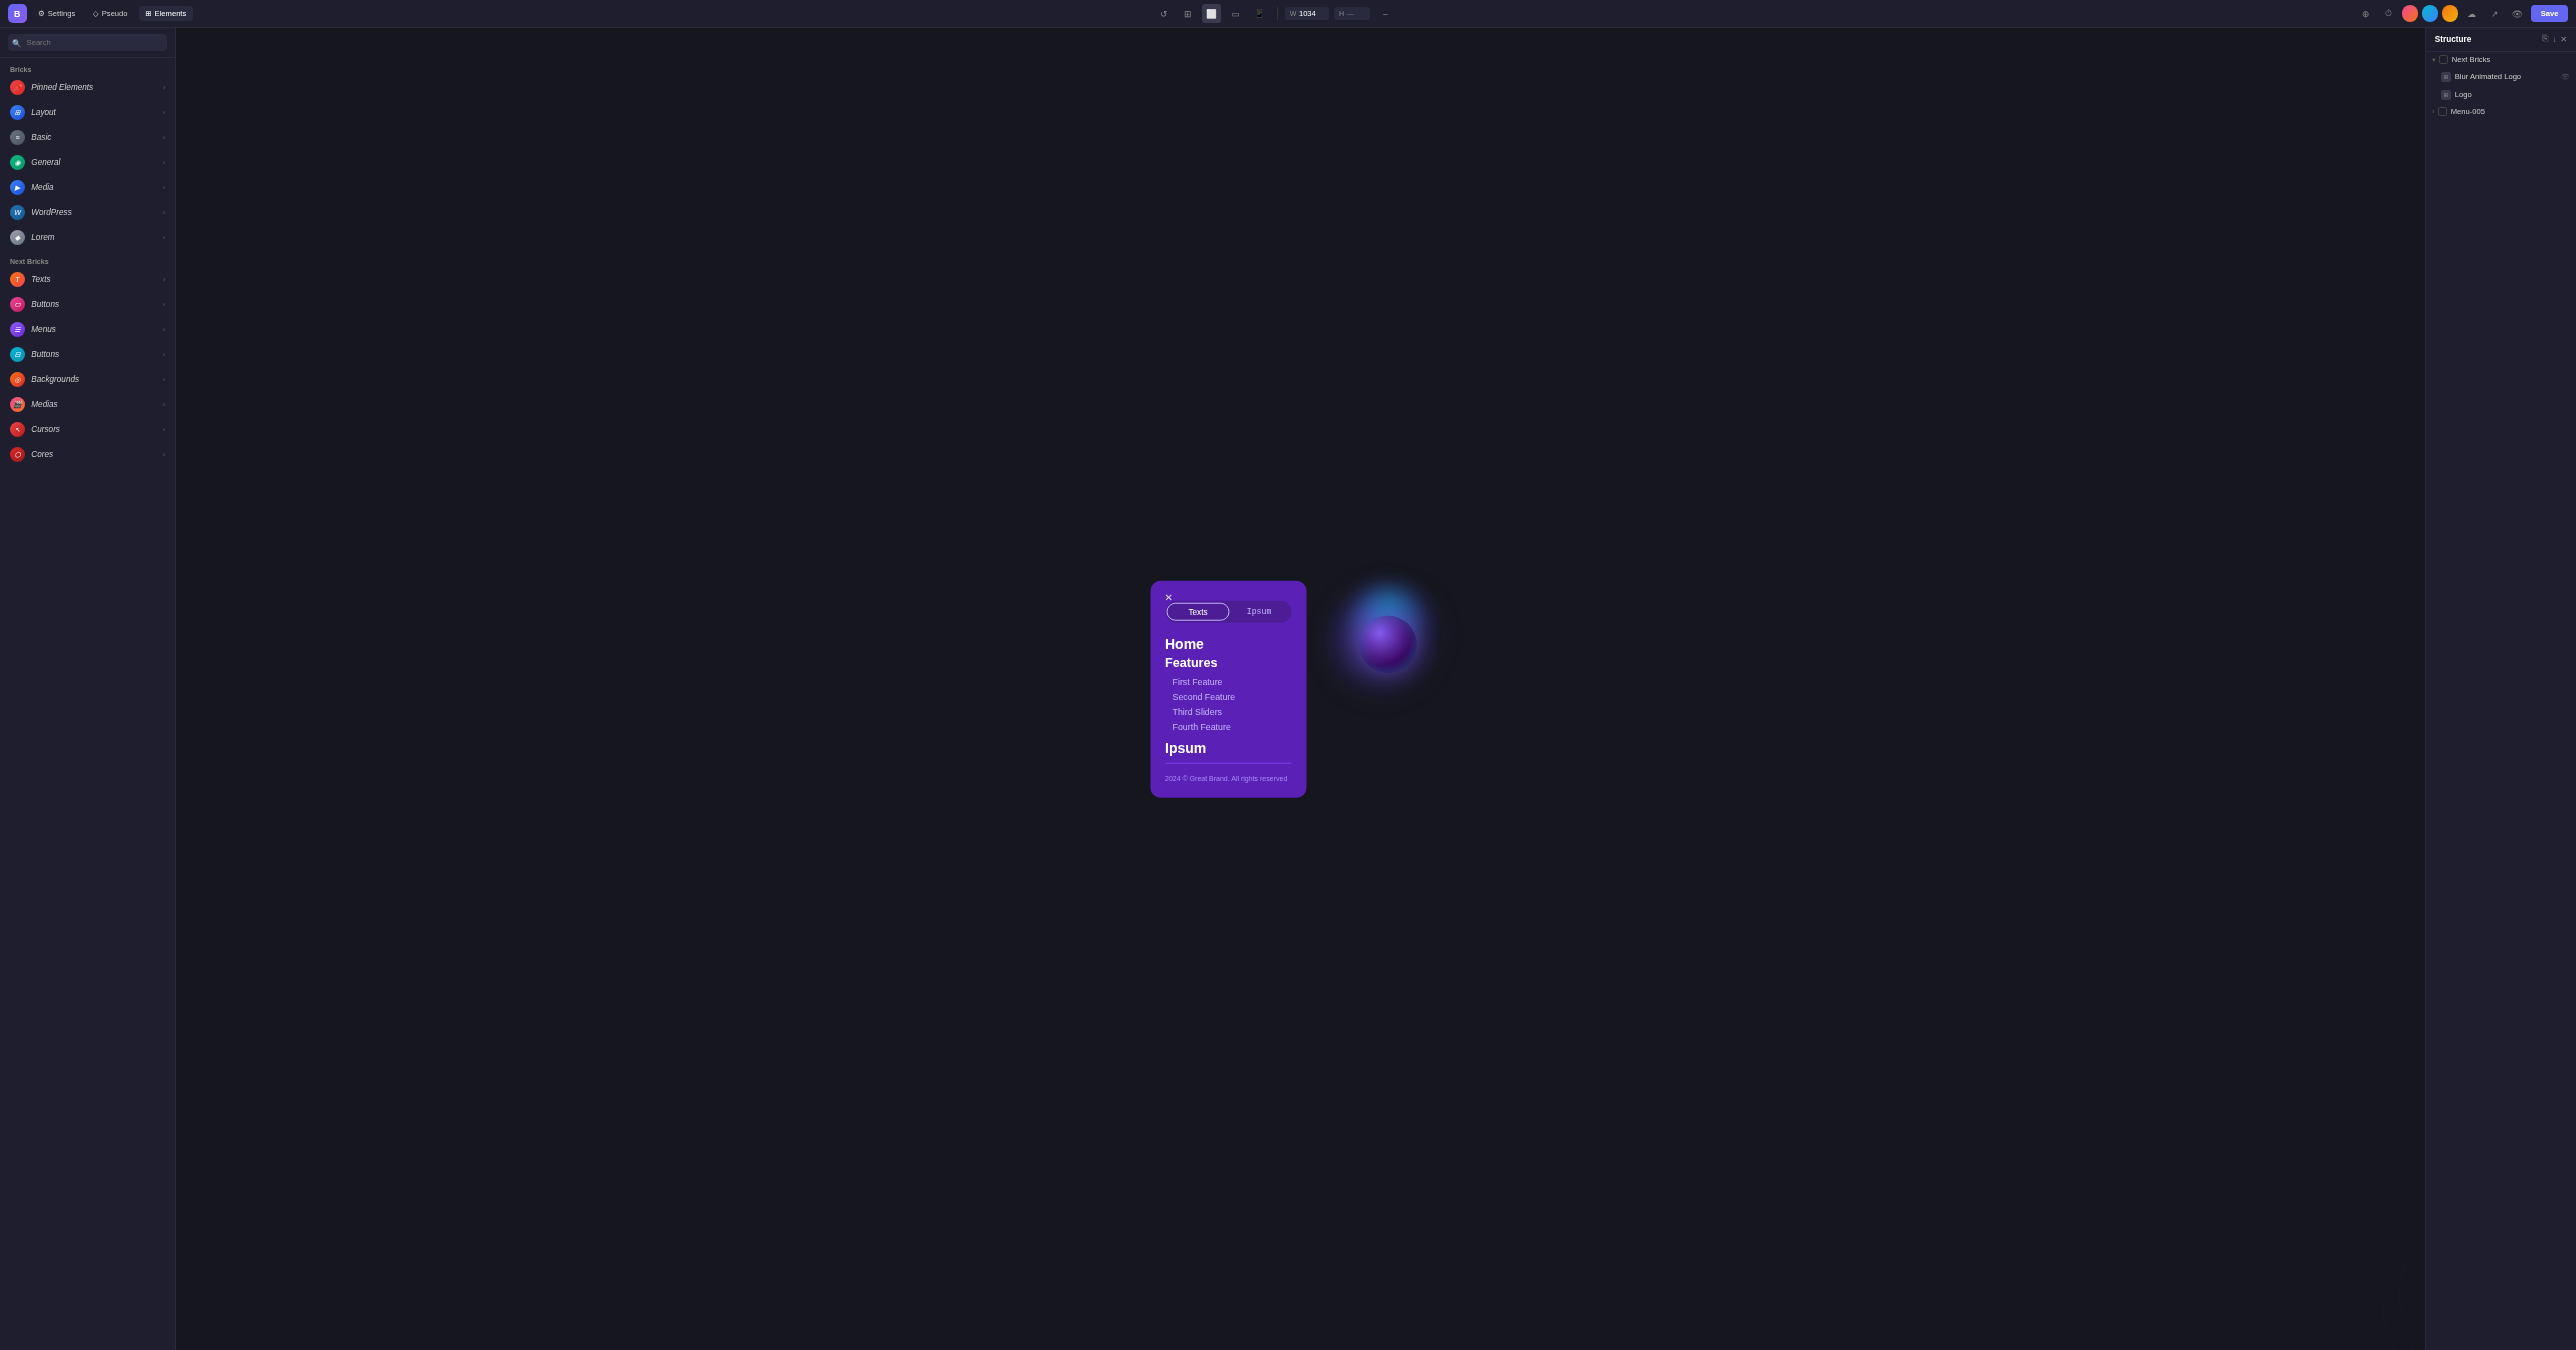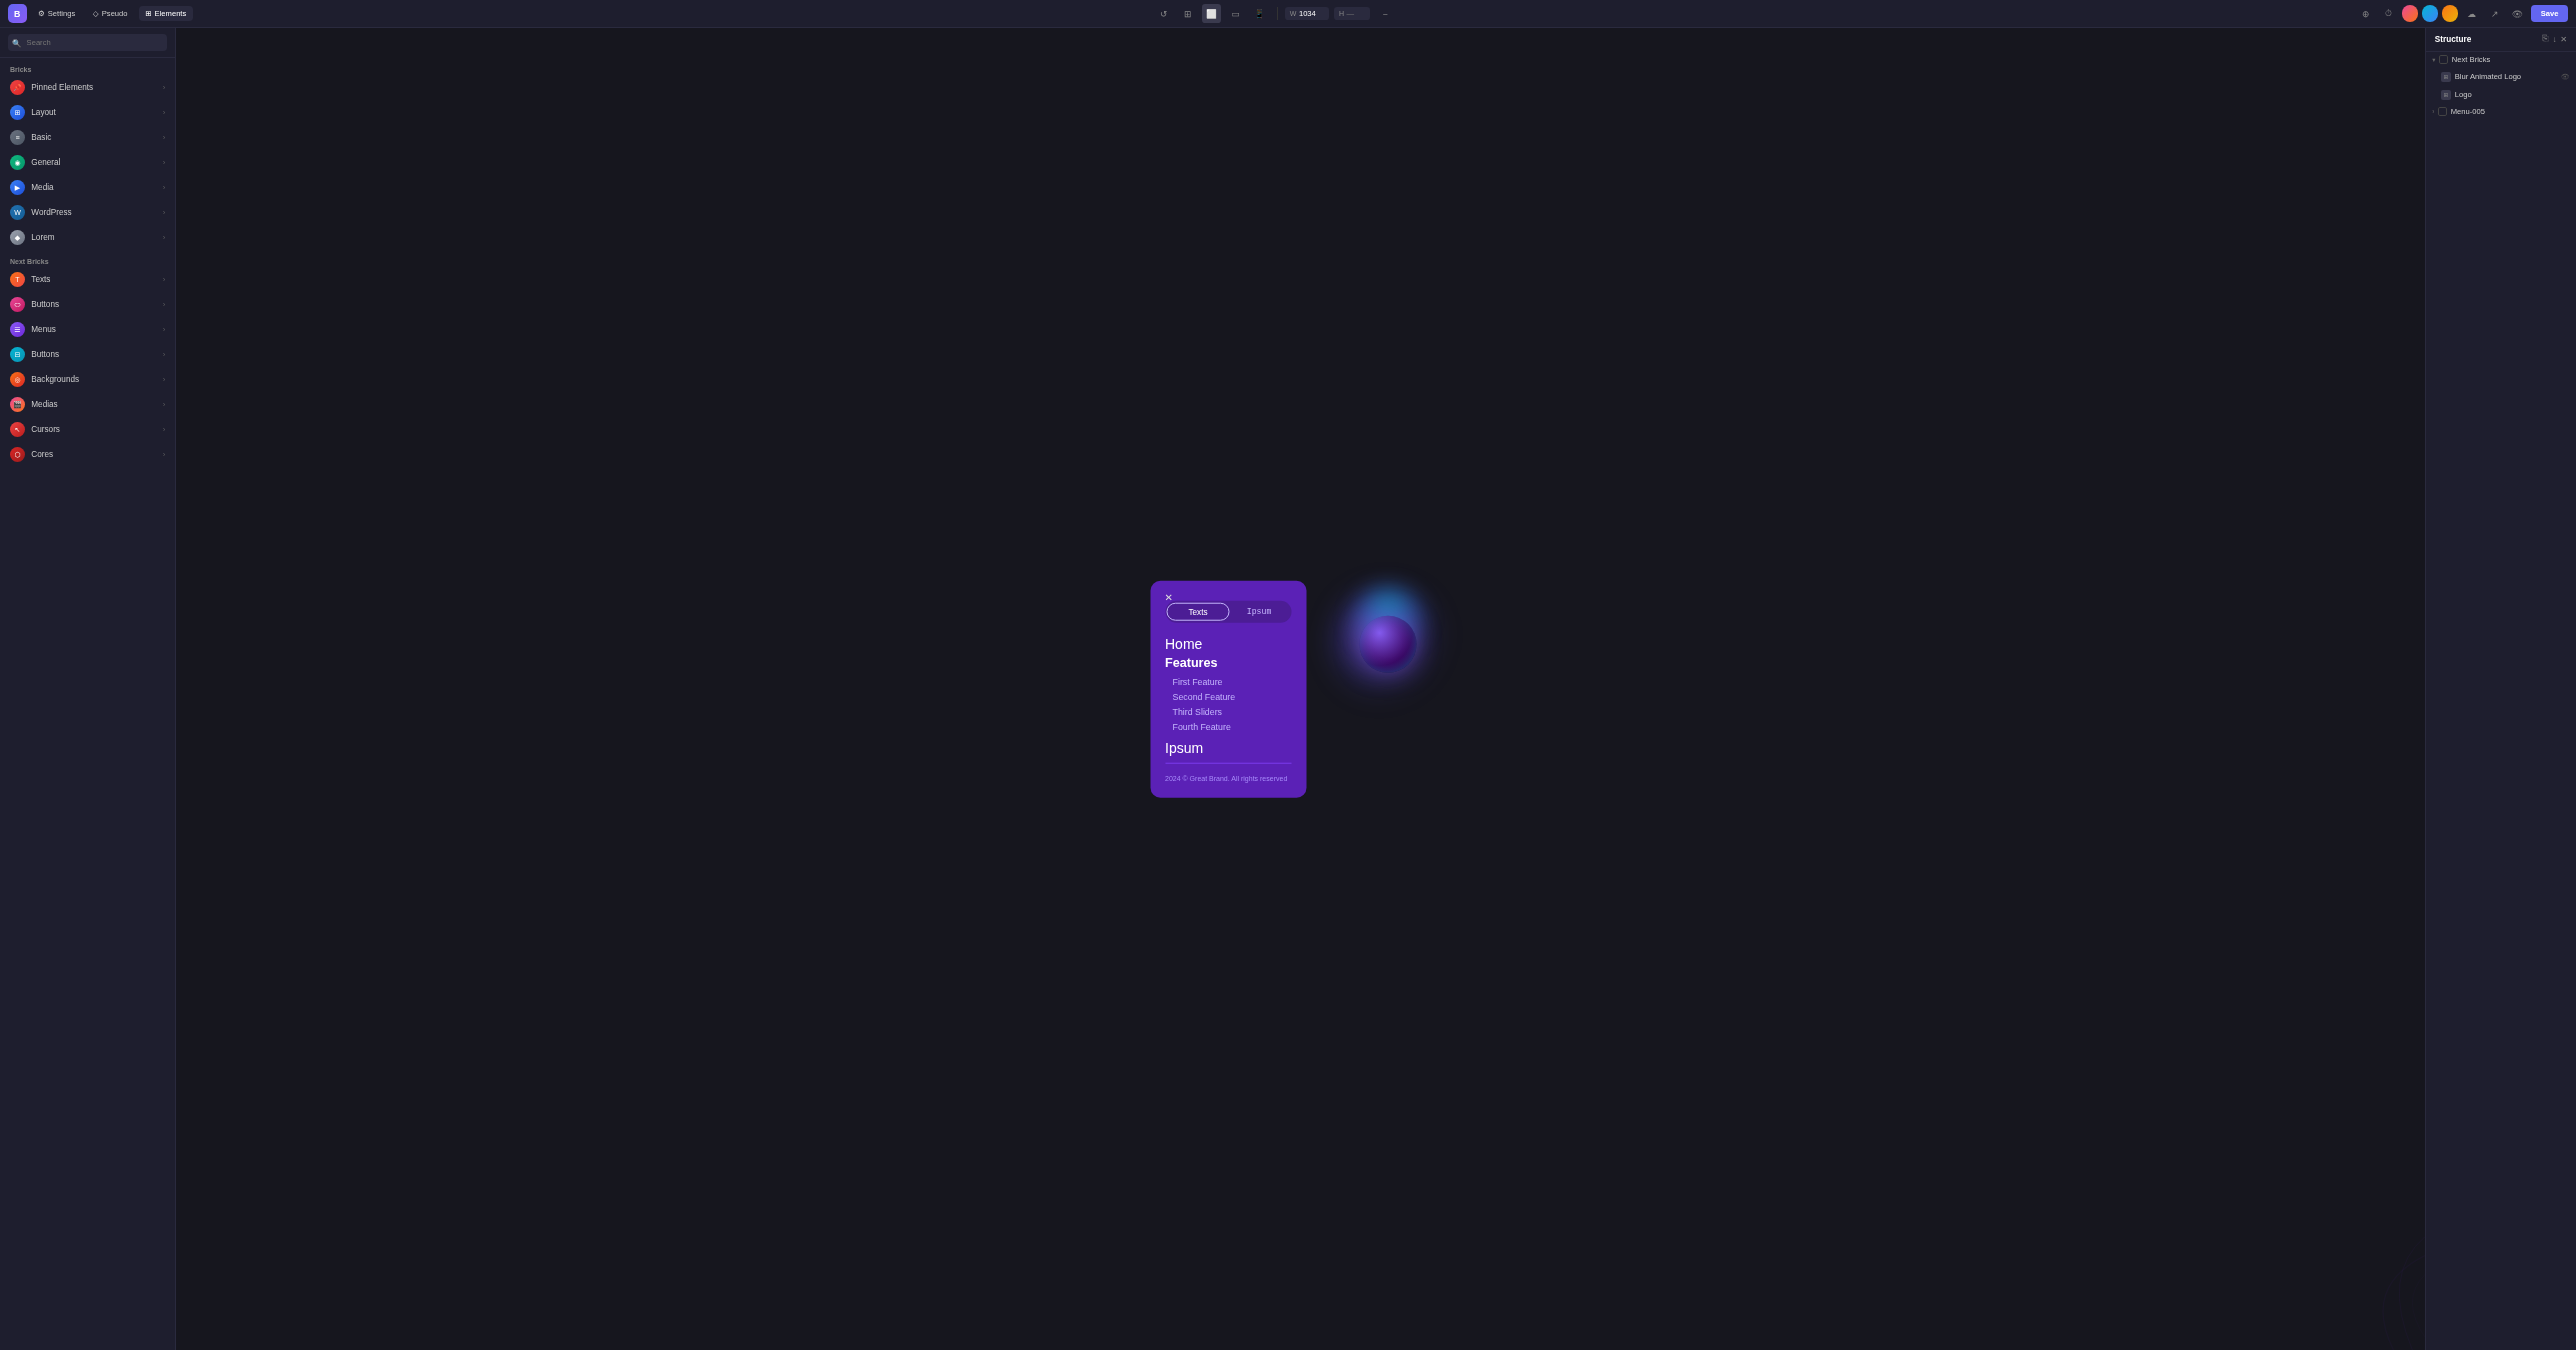--- a/index.html
+++ b/index.html
@@ -172,20 +172,21 @@
       font-weight: 600;
       text-transform: none;
     }
     .sidebar-item {
       display: flex;
       align-items: center;
       padding: 5px 10px;
       cursor: pointer;
       border-radius: 0;
       transition: background 0.1s;
+      font-style: italic;
     }
     .sidebar-item-icon {
       width: 15px;
       height: 15px;
       border-radius: 50%;
       display: flex;
       align-items: center;
       justify-content: center;
       font-size: 7px;
       margin-right: 6.3px;
@@ -282,21 +283,21 @@
       border: 1.3px solid #c4b5fd;
       color: #fff;
     }
     .tab-pill.inactive {
       color: #c4b5fd;
       border: none;
       font-family: Liberation Mono, monospace;
     }
     .nav-section h2 {
       font-size: 14px;
-      font-weight: 400;
+      font-weight: 700;
       color: #fff;
       margin-bottom: 3.8px;
     }
     .nav-section h3 {
       font-size: 12.6px;
       font-weight: 700;
       color: #fff;
       margin-bottom: 5px;
     }
     .nav-sub-item {

